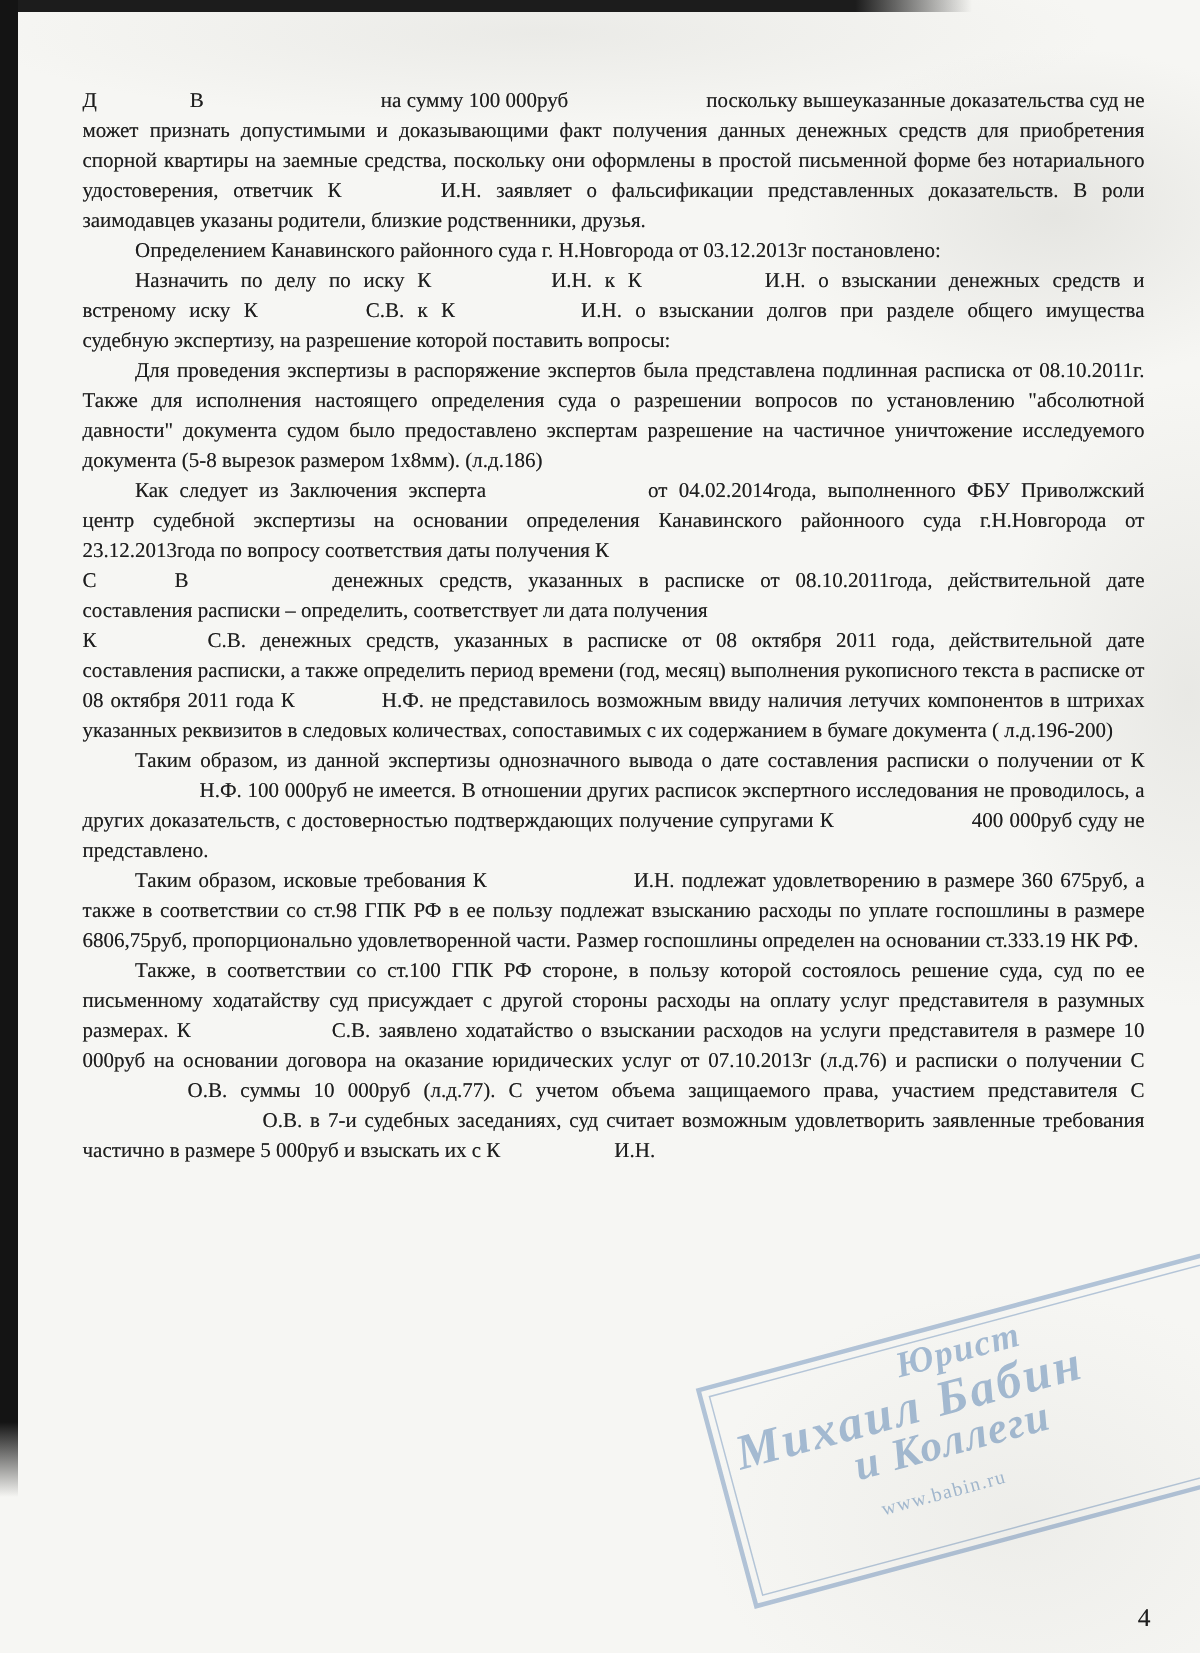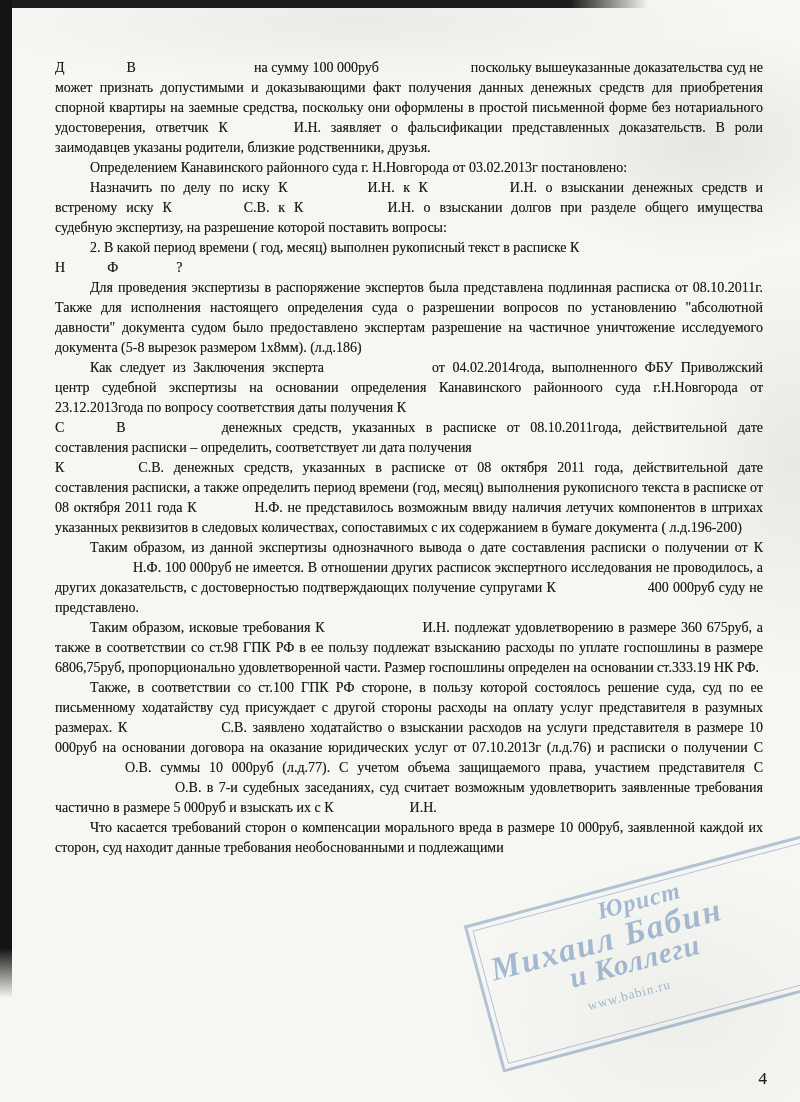--- a/index.html
+++ b/index.html
@@ -44,29 +44,27 @@
 </style>
 </head>
 <body>
 
 <div class="scan-page">
   <div class="band-top"></div>
   <div class="band-left"></div>
 
   <div class="document-body">
       <p class="para no-indent">Д<span class="gap" style="width: 62px;"></span>В<span class="gap" style="width: 118px;"></span>на сумму 100 000руб<span class="gap" style="width: 92px;"></span>поскольку вышеуказанные доказательства суд не может признать допустимыми и доказывающими факт получения данных денежных средств для приобретения спорной квартиры на заемные средства, поскольку они оформлены в простой письменной форме без нотариального удостоверения, ответчик К<span class="gap" style="width: 66px;"></span>И.Н. заявляет о фальсификации представленных доказательств. В роли заимодавцев указаны родители, близкие родственники, друзья.</p>
-      <p class="para">Определением Канавинского районного суда г. Н.Новгорода от 03.02.2013г постановлено:</p>
+      <p class="para">Определением Канавинского районного суда г. Н.Новгорода от 03.12.2013г постановлено:</p>
       <p class="para">Назначить по делу по иску К<span class="gap" style="width: 80px;"></span>И.Н. к К<span class="gap" style="width: 82px;"></span>И.Н. о взыскании денежных средств и встреному иску К<span class="gap" style="width: 72px;"></span>С.В. к К<span class="gap" style="width: 84px;"></span>И.Н. о взыскании долгов при разделе общего имущества судебную экспертизу, на разрешение которой поставить вопросы:</p>
-      <p class="para">2. В какой период времени ( год, месяц) выполнен рукописный текст в расписке К<br>Н<span class="gap" style="width: 42px;"></span>Ф<span class="gap" style="width: 58px;"></span>?</p>
       <p class="para">Для проведения экспертизы в распоряжение экспертов была представлена подлинная расписка от 08.10.2011г. Также для исполнения настоящего определения суда о разрешении вопросов по установлению "абсолютной давности" документа судом было предоставлено экспертам разрешение на частичное уничтожение исследуемого документа (5-8 вырезок размером 1х8мм). (л.д.186)</p>
       <p class="para">Как следует из Заключения эксперта<span class="gap" style="width: 108px;"></span>от 04.02.2014года, выполненного ФБУ Приволжский центр судебной экспертизы на основании определения Канавинского районноого суда г.Н.Новгорода от 23.12.2013года по вопросу соответствия даты получения К<br>С<span class="gap" style="width: 52px;"></span>В<span class="gap" style="width: 96px;"></span>денежных средств, указанных в расписке от 08.10.2011года, действительной дате составления расписки – определить, соответствует ли дата получения<br>К<span class="gap" style="width: 74px;"></span>С.В. денежных средств, указанных в расписке от 08 октября 2011 года, действительной дате составления расписки, а также определить период времени (год, месяц) выполнения рукописного текста в расписке от 08 октября 2011 года К<span class="gap" style="width: 58px;"></span>Н.Ф. не представилось возможным ввиду наличия летучих компонентов в штрихах указанных реквизитов в следовых количествах, сопоставимых с их содержанием в бумаге документа ( л.д.196-200)</p>
       <p class="para">Таким образом, из данной экспертизы однозначного вывода о дате составления расписки о получении от К<span class="gap" style="width: 78px;"></span>Н.Ф. 100 000руб не имеется. В отношении других расписок экспертного исследования не проводилось, а других доказательств, с достоверностью подтверждающих получение супругами К<span class="gap" style="width: 92px;"></span>400 000руб суду не представлено.</p>
       <p class="para">Таким образом, исковые требования К<span class="gap" style="width: 98px;"></span>И.Н. подлежат удовлетворению в размере 360 675руб, а также в соответствии со ст.98 ГПК РФ в ее пользу подлежат взысканию расходы по уплате госпошлины в размере 6806,75руб, пропорционально удовлетворенной части. Размер госпошлины определен на основании ст.333.19 НК РФ.</p>
       <p class="para">Также, в соответствии со ст.100 ГПК РФ стороне, в пользу которой состоялось решение суда, суд по ее письменному ходатайству суд присуждает с другой стороны расходы на оплату услуг представителя в разумных размерах. К<span class="gap" style="width: 94px;"></span>С.В. заявлено ходатайство о взыскании расходов на услуги представителя в размере 10 000руб на основании договора на оказание юридических услуг от 07.10.2013г (л.д.76) и расписки о получении С<span class="gap" style="width: 70px;"></span>О.В. суммы 10 000руб (л.д.77). С учетом объема защищаемого права, участием представителя С<span class="gap" style="width: 120px;"></span>О.В. в 7-и судебных заседаниях, суд считает возможным удовлетворить заявленные требования частично в размере 5 000руб и взыскать их с К<span class="gap" style="width: 76px;"></span>И.Н.</p>
-      <p class="para">Что касается требований сторон о компенсации морального вреда в размере 10 000руб, заявленной каждой их сторон, суд находит данные требования необоснованными и подлежащими</p>
     </div>
 
   <div class="stamp">
     <div class="stamp-inner"></div>
     <div class="stamp-line1">Юрист</div>
     <div class="stamp-line2">Михаил Бабин</div>
     <div class="stamp-line3">и Коллеги</div>
     <div class="stamp-url">www.babin.ru</div>
   </div>
 

